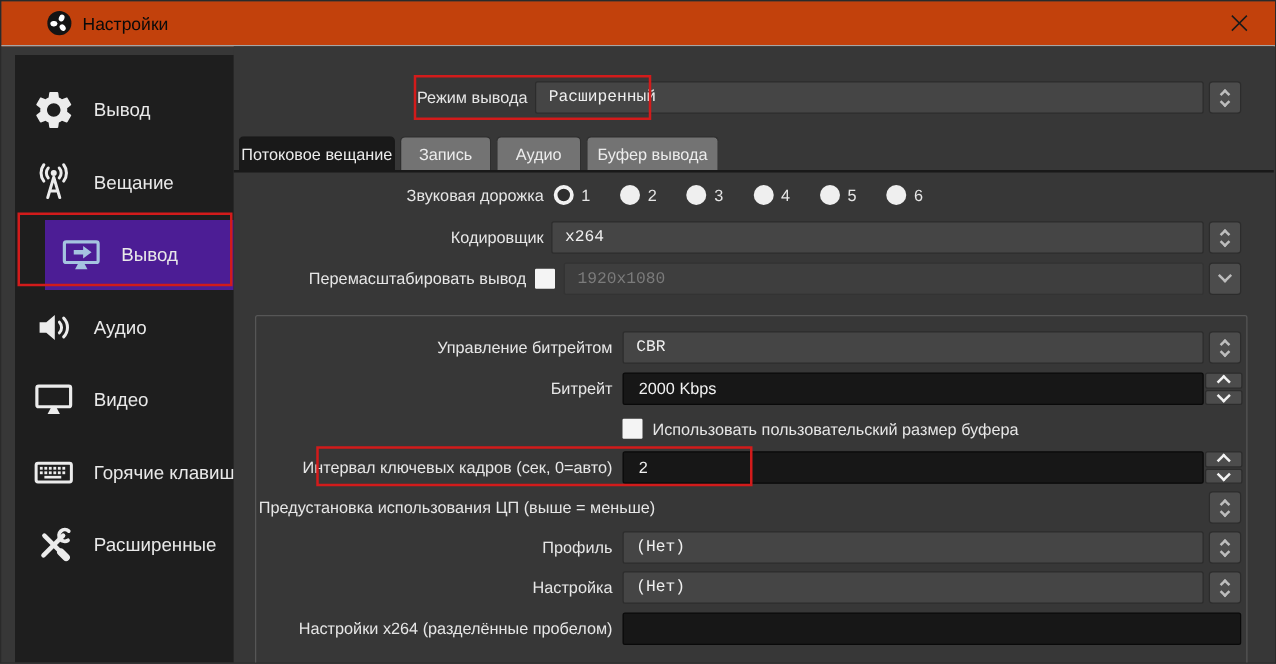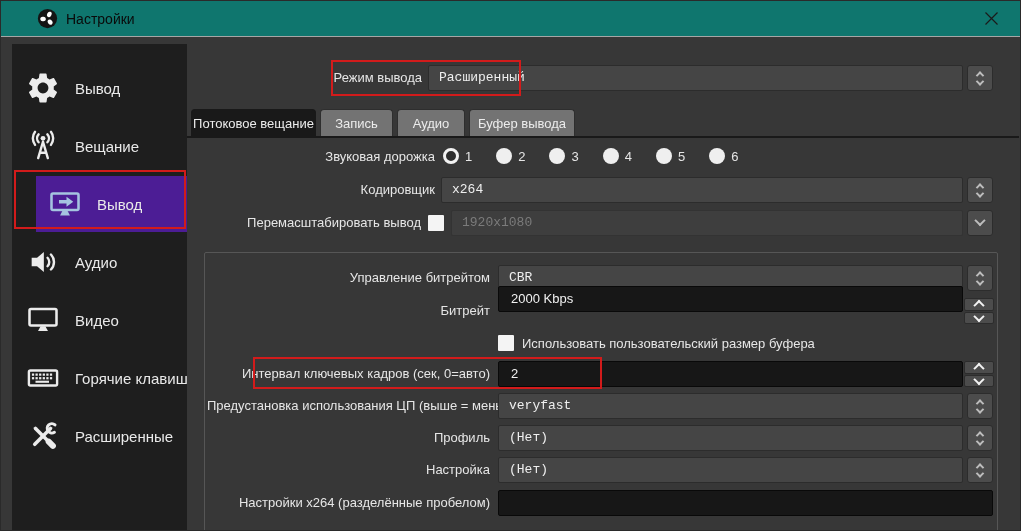--- a/index.html
+++ b/index.html
@@ -4,21 +4,21 @@
 <style>
   * { margin:0; padding:0; box-sizing:border-box; }
   html,body { background:#555; }
   body { font-family:"Liberation Sans","DejaVu Sans",sans-serif; }
   .app {
     position:relative; width:1021px; height:531px; background:#373737;
     border:1px solid #2a2a2a; overflow:hidden; user-select:none;
   }
   
   .titlebar {
-    position:absolute; left:0; top:0; right:0; height:36px; background:#0f766e;
+    position:absolute; left:0; top:0; right:0; height:36px; background:#c2410c;
     border-bottom:1px solid #a6a6a6; display:flex; align-items:center; padding:16px 10px;
   }
   .titlebar .logo { width:21px; height:21px; margin-left:26px; margin-right:8px; }
   .titlebar .title { font-size:14px; color:#0a0a0a; }
   .close-btn {
     position:absolute; right:8px; top:0; width:42px; height:35px;
     display:flex; align-items:center; justify-content:center; cursor:pointer;
   }
   
   .sidebar {
@@ -242,21 +242,21 @@
     <div class="abs groupbox" style="left:17px;top:215px;width:794px;height:330px"></div>
 
     <div class="abs combo-field" style="left:311px;top:228px;width:465px">CBR</div>
     <div class="abs rlabel" style="left:20px;top:228px;width:283px">Управление битрейтом</div>
     <div class="abs combo-btn" style="left:780px;top:228px">
       <i class="chev up dim"></i>
       <i class="chev down dim"></i>
     </div>
 
     <div class="abs rlabel" style="left:20px;top:261px;width:283px">Битрейт</div>
-    <div class="abs edit-field" style="left:311px;top:249px;width:465px">2000 Kbps</div>
+    <div class="abs edit-field" style="left:311px;top:261px;width:465px">2000 Kbps</div>
     <div class="abs spin-btns" style="left:777px;top:261px">
       <div>
           <i class="chev up big"></i>
         </div>
       <div>
           <i class="chev down big"></i>
         </div>
     </div>
 
     <span class="abs checkbox" style="left:311px;top:298px"></span>
@@ -267,21 +267,20 @@
     <div class="abs spin-btns" style="left:777px;top:324px">
       <div>
           <i class="chev up big"></i>
         </div>
       <div>
           <i class="chev down big"></i>
         </div>
     </div>
 
     <div class="abs rlabel" style="left:20px;top:356px;width:283px">Предустановка использования ЦП (выше = меньше)</div>
-    <div class="abs combo-field" style="left:311px;top:356px;width:465px">veryfast</div>
     <div class="abs combo-btn" style="left:780px;top:356px">
       <i class="chev up dim"></i>
       <i class="chev down dim"></i>
     </div>
 
     <div class="abs rlabel" style="left:20px;top:388px;width:283px">Профиль</div>
     <div class="abs combo-field" style="left:311px;top:388px;width:465px">(Нет)</div>
     <div class="abs combo-btn" style="left:780px;top:388px">
       <i class="chev up dim"></i>
       <i class="chev down dim"></i>

